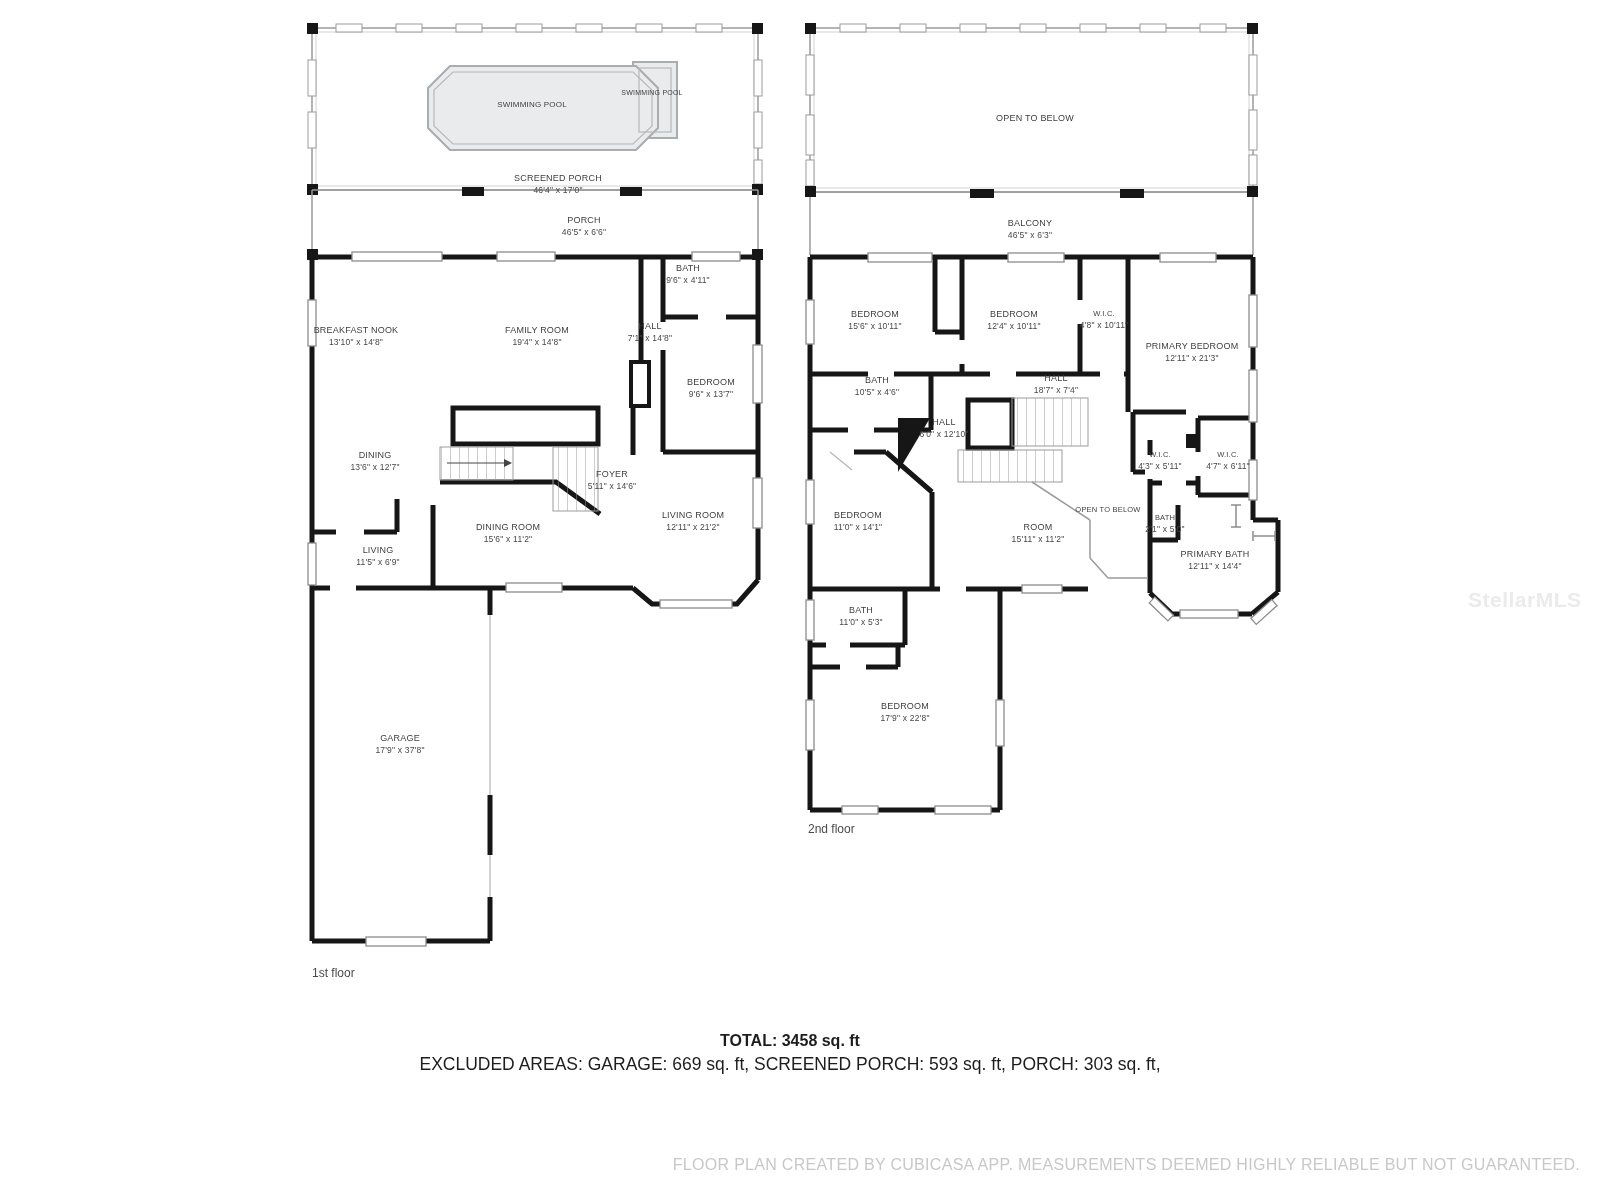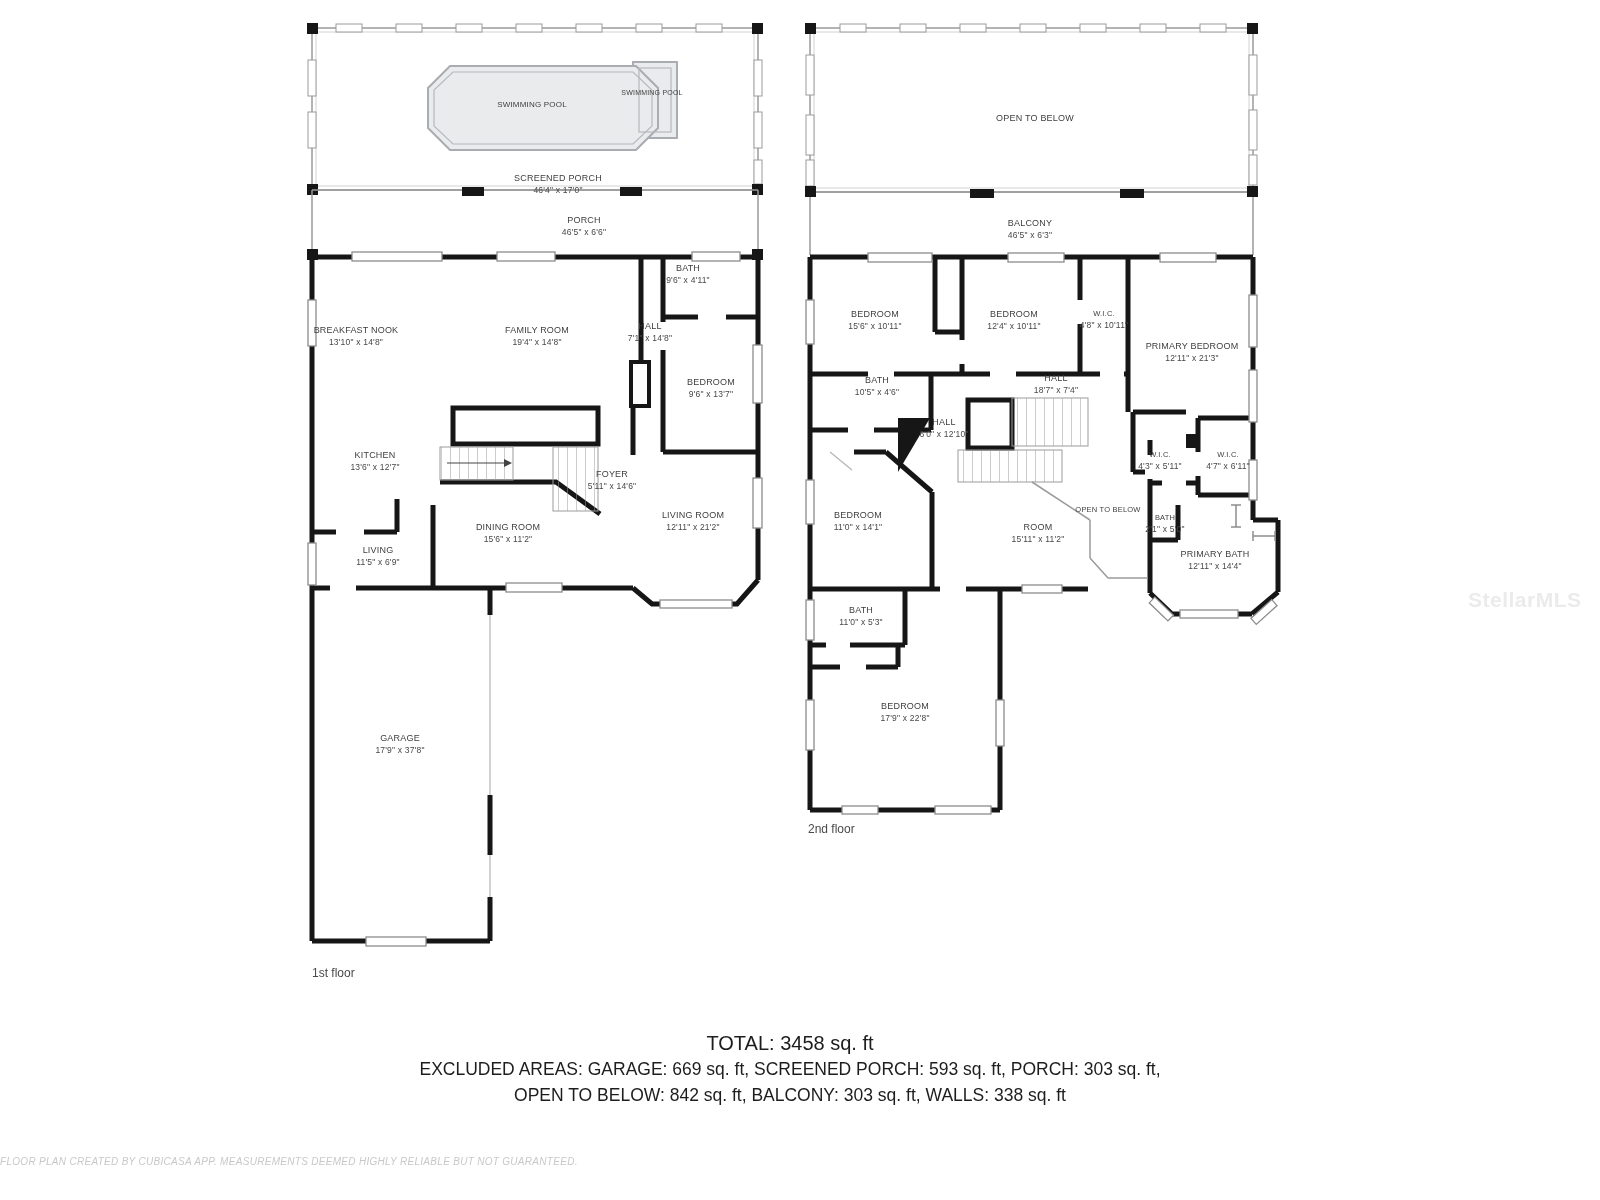--- a/index.html
+++ b/index.html
@@ -6,24 +6,24 @@
   .canvas{position:relative;width:1600px;height:1200px;background:#ffffff;overflow:hidden;
           font-family:"Liberation Sans", sans-serif;}
   svg.plan{position:absolute;left:0;top:0;}
   .rlabel{position:absolute;transform:translate(-50%,-50%);text-align:center;color:#3e3e3e;
           font-size:9px;line-height:1.4;white-space:nowrap;letter-spacing:.2px;}
   .rlabel .dm{display:block;font-size:8.5px;color:#474747;}
   .rlabel.small{font-size:7.5px;}
   .rlabel.tiny{font-size:7px;}
   .ftag{position:absolute;font-size:12px;color:#4a4a4a;}
   .summary{position:absolute;left:0;width:1580px;text-align:center;color:#1d1d1d;}
-  .summary .total{font-size:20px;font-weight:normal;margin:0 0 4px 0;}
+  .summary .total{font-size:16px;font-weight:bold;margin:0 0 4px 0;}
   .summary .line{font-size:17.5px;margin:0 0 5px 0;}
-  .footer{position:absolute;left:0;width:1580px;text-align:left;font-size:10px;color:#c8c8c8;
-          letter-spacing:.3px;font-style:italic;}
+  .footer{position:absolute;left:0;width:1580px;text-align:right;font-size:16px;color:#c8c8c8;
+          letter-spacing:.3px;}
   .watermark{position:absolute;font-size:21px;color:#ebebeb;letter-spacing:.5px;font-weight:bold;}
 </style>
 </head>
 <body>
 
 <div class="canvas">
 
   <svg class="plan" width="1600" height="1200" viewBox="0 0 1600 1200">
     <defs>
       <pattern id="tv" width="9" height="9" patternUnits="userSpaceOnUse">
@@ -224,21 +224,21 @@
   <div class="rlabel" style="left:688px;top:274px">
     <span class="nm">BATH</span>
     <span class="dm">9'6" x 4'11"</span></div>
   <div class="rlabel" style="left:650px;top:332px">
     <span class="nm">HALL</span>
     <span class="dm">7'1" x 14'8"</span></div>
   <div class="rlabel" style="left:711px;top:388px">
     <span class="nm">BEDROOM</span>
     <span class="dm">9'6" x 13'7"</span></div>
   <div class="rlabel" style="left:375px;top:461px">
-    <span class="nm">KITCHEN</span>
+    <span class="nm">DINING</span>
     <span class="dm">13'6" x 12'7"</span></div>
   <div class="rlabel" style="left:612px;top:480px">
     <span class="nm">FOYER</span>
     <span class="dm">5'11" x 14'6"</span></div>
   <div class="rlabel" style="left:508px;top:533px">
     <span class="nm">DINING ROOM</span>
     <span class="dm">15'6" x 11'2"</span></div>
   <div class="rlabel" style="left:378px;top:556px">
     <span class="nm">LIVING</span>
     <span class="dm">11'5" x 6'9"</span></div>
@@ -300,18 +300,17 @@
     <span class="nm">BATH</span>
     <span class="dm">11'0" x 5'3"</span></div>
   <div class="rlabel" style="left:905px;top:712px">
     <span class="nm">BEDROOM</span>
     <span class="dm">17'9" x 22'8"</span></div>
   <div class="ftag" style="left:808px;top:822px">2nd floor</div>
 
   <div class="summary" style="top:1032px">
     <div class="total">TOTAL: 3458 sq. ft</div>
     <div class="line">EXCLUDED AREAS: GARAGE: 669 sq. ft, SCREENED PORCH: 593 sq. ft, PORCH: 303 sq. ft,</div>
-    <div class="line">OPEN TO BELOW: 842 sq. ft, BALCONY: 303 sq. ft, WALLS: 338 sq. ft</div>
   </div>
   <div class="footer" style="top:1156px">FLOOR PLAN CREATED BY CUBICASA APP. MEASUREMENTS DEEMED HIGHLY RELIABLE BUT NOT GUARANTEED.</div>
   <div class="watermark" style="left:1468px;top:588px">StellarMLS</div>
 
 </div>
 
 </body></html>

